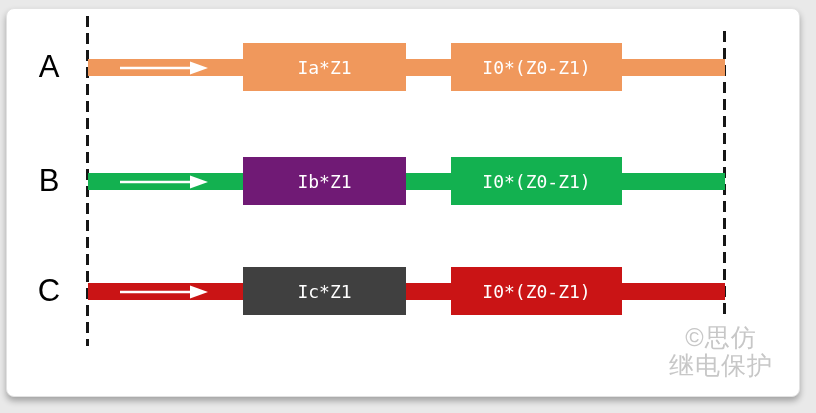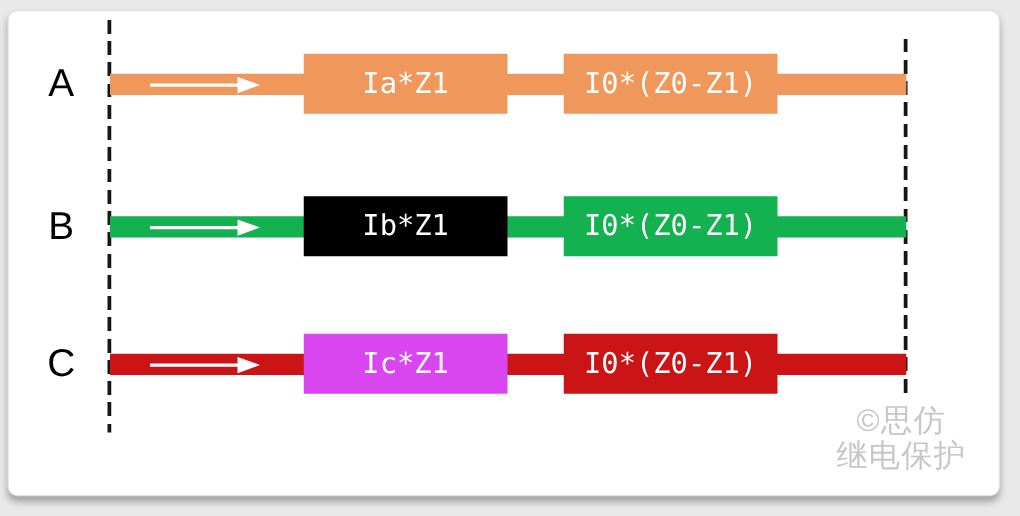--- a/index.html
+++ b/index.html
@@ -37,21 +37,21 @@
     position:absolute;left:30px;top:50%;transform:translateY(-50%);
     display:block;
   }
 
   
   .box{
     position:absolute;height:48px;
     display:flex;align-items:center;justify-content:center;
     color:#ffffff;
     font-family:"DejaVu Sans Mono", monospace;
-    font-size:23px;
+    font-size:18px;
     white-space:nowrap;
   }
   .box1{left:236px;width:163px;}
   .box2{left:444px;width:171px;}
   .box-a{top:34px;}
   .box-b{top:148px;}
   .box-c{top:258px;}
 
   
   .phase-label{
@@ -94,35 +94,35 @@
       <span>I0*(Z0-Z1)</span>
     </div>
 
     <div class="phase-label label-b">B</div>
     <div class="bar bar-b" style="background-color: rgb(19, 177, 80);">
       <svg class="arrow" width="90" height="16" viewBox="0 0 90 16">
         <line x1="2" y1="8" x2="74" y2="8" stroke="#ffffff" stroke-width="2.6"></line>
         <polygon points="72,1.5 90,8 72,14.5" fill="#ffffff"></polygon>
       </svg>
     </div>
-    <div class="box box1 box-b" style="background-color: #000000;">
+    <div class="box box1 box-b" style="background-color: #701a75;">
       <span>Ib*Z1</span>
     </div>
     <div class="box box2 box-b" style="background-color: rgb(19, 177, 80);">
       <span>I0*(Z0-Z1)</span>
     </div>
 
     <div class="phase-label label-c">C</div>
     <div class="bar bar-c" style="background-color: rgb(202, 20, 21);">
       <svg class="arrow" width="90" height="16" viewBox="0 0 90 16">
         <line x1="2" y1="8" x2="74" y2="8" stroke="#ffffff" stroke-width="2.6"></line>
         <polygon points="72,1.5 90,8 72,14.5" fill="#ffffff"></polygon>
       </svg>
     </div>
-    <div class="box box1 box-c" style="background-color: #d946ef;">
+    <div class="box box1 box-c" style="background-color: #404040;">
       <span>Ic*Z1</span>
     </div>
     <div class="box box2 box-c" style="background-color: rgb(202, 20, 21);">
       <span>I0*(Z0-Z1)</span>
     </div>
 
     <div class="watermark" style="color: rgb(199, 199, 199);">
       <div>©思仿</div>
       <div>继电保护</div>
     </div>

